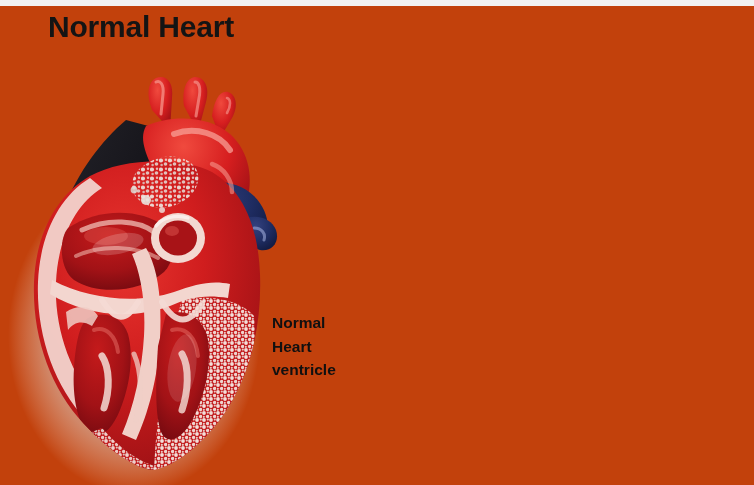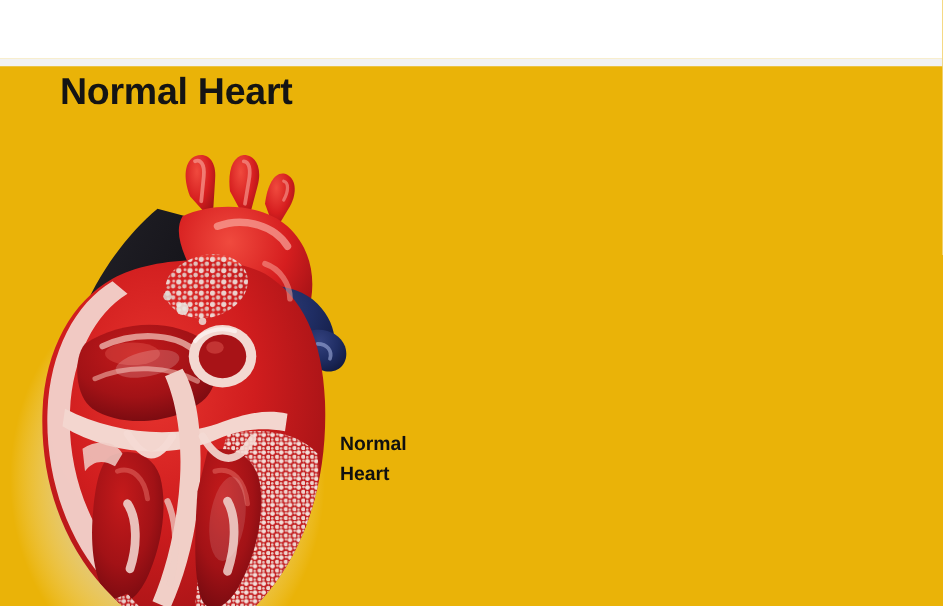--- a/index.html
+++ b/index.html
@@ -3,21 +3,21 @@
 <meta charset="utf-8">
 <style>
   html,body{margin:0;padding:0;}
   body{
     width:754px;height:485px;
     background:#ffffff;
     font-family:"Liberation Sans",sans-serif;
     overflow:hidden;
     position:relative;
   }
-  #stage{position:absolute;inset:0;background:#eab308;margin-top:47px;}
+  #stage{position:absolute;inset:0;background:#c2410c;}
   .topstrip{position:absolute;left:0;top:0;width:754px;height:6px;background:#f2f2f2;}
   .panel{position:absolute;top:0;height:485px;}
   #panel-normal{left:0;width:400px;}
   #panel-failure{left:400px;width:354px;}
 
   .title{
     position:absolute;
     font-weight:bold;
     font-size:30px;
     letter-spacing:-0.2px;
@@ -26,21 +26,21 @@
   #title-normal{left:48px;top:10px;color:#141414;}
 
   .callout{
     position:absolute;
     font-weight:bold;
     font-size:15.5px;
     line-height:1.52;
     color:#101010;
     white-space:nowrap;
   }
-  #callout-normal{left:272px;top:297px;}
+  #callout-normal{left:272px;top:311px;}
 
   .heartwrap{position:absolute;}
   #heart-normal-wrap{left:6px;top:68px;width:300px;height:412px;}
   svg{display:block;overflow:visible;}
 </style>
 </head>
 <body>
 
 <div id="stage">
 
@@ -196,20 +196,21 @@
         </g>
 
         <path d="M168,66 C190,58 214,66 224,82" stroke="#F9A79D" stroke-width="6" fill="none" opacity="0.7" stroke-linecap="round"></path>
         <path d="M206,96 C218,100 226,112 226,124" stroke="#F8A096" stroke-width="4.5" fill="none" opacity="0.55" stroke-linecap="round"></path>
       </svg>
     </div>
 
     <div class="callout" id="callout-normal">
       <div>Normal</div>
       <div>Heart</div>
+      <div>ventricle</div>
     </div>
   </div>
 
   <div class="panel" id="panel-failure">
 
     
 
     
 
     

